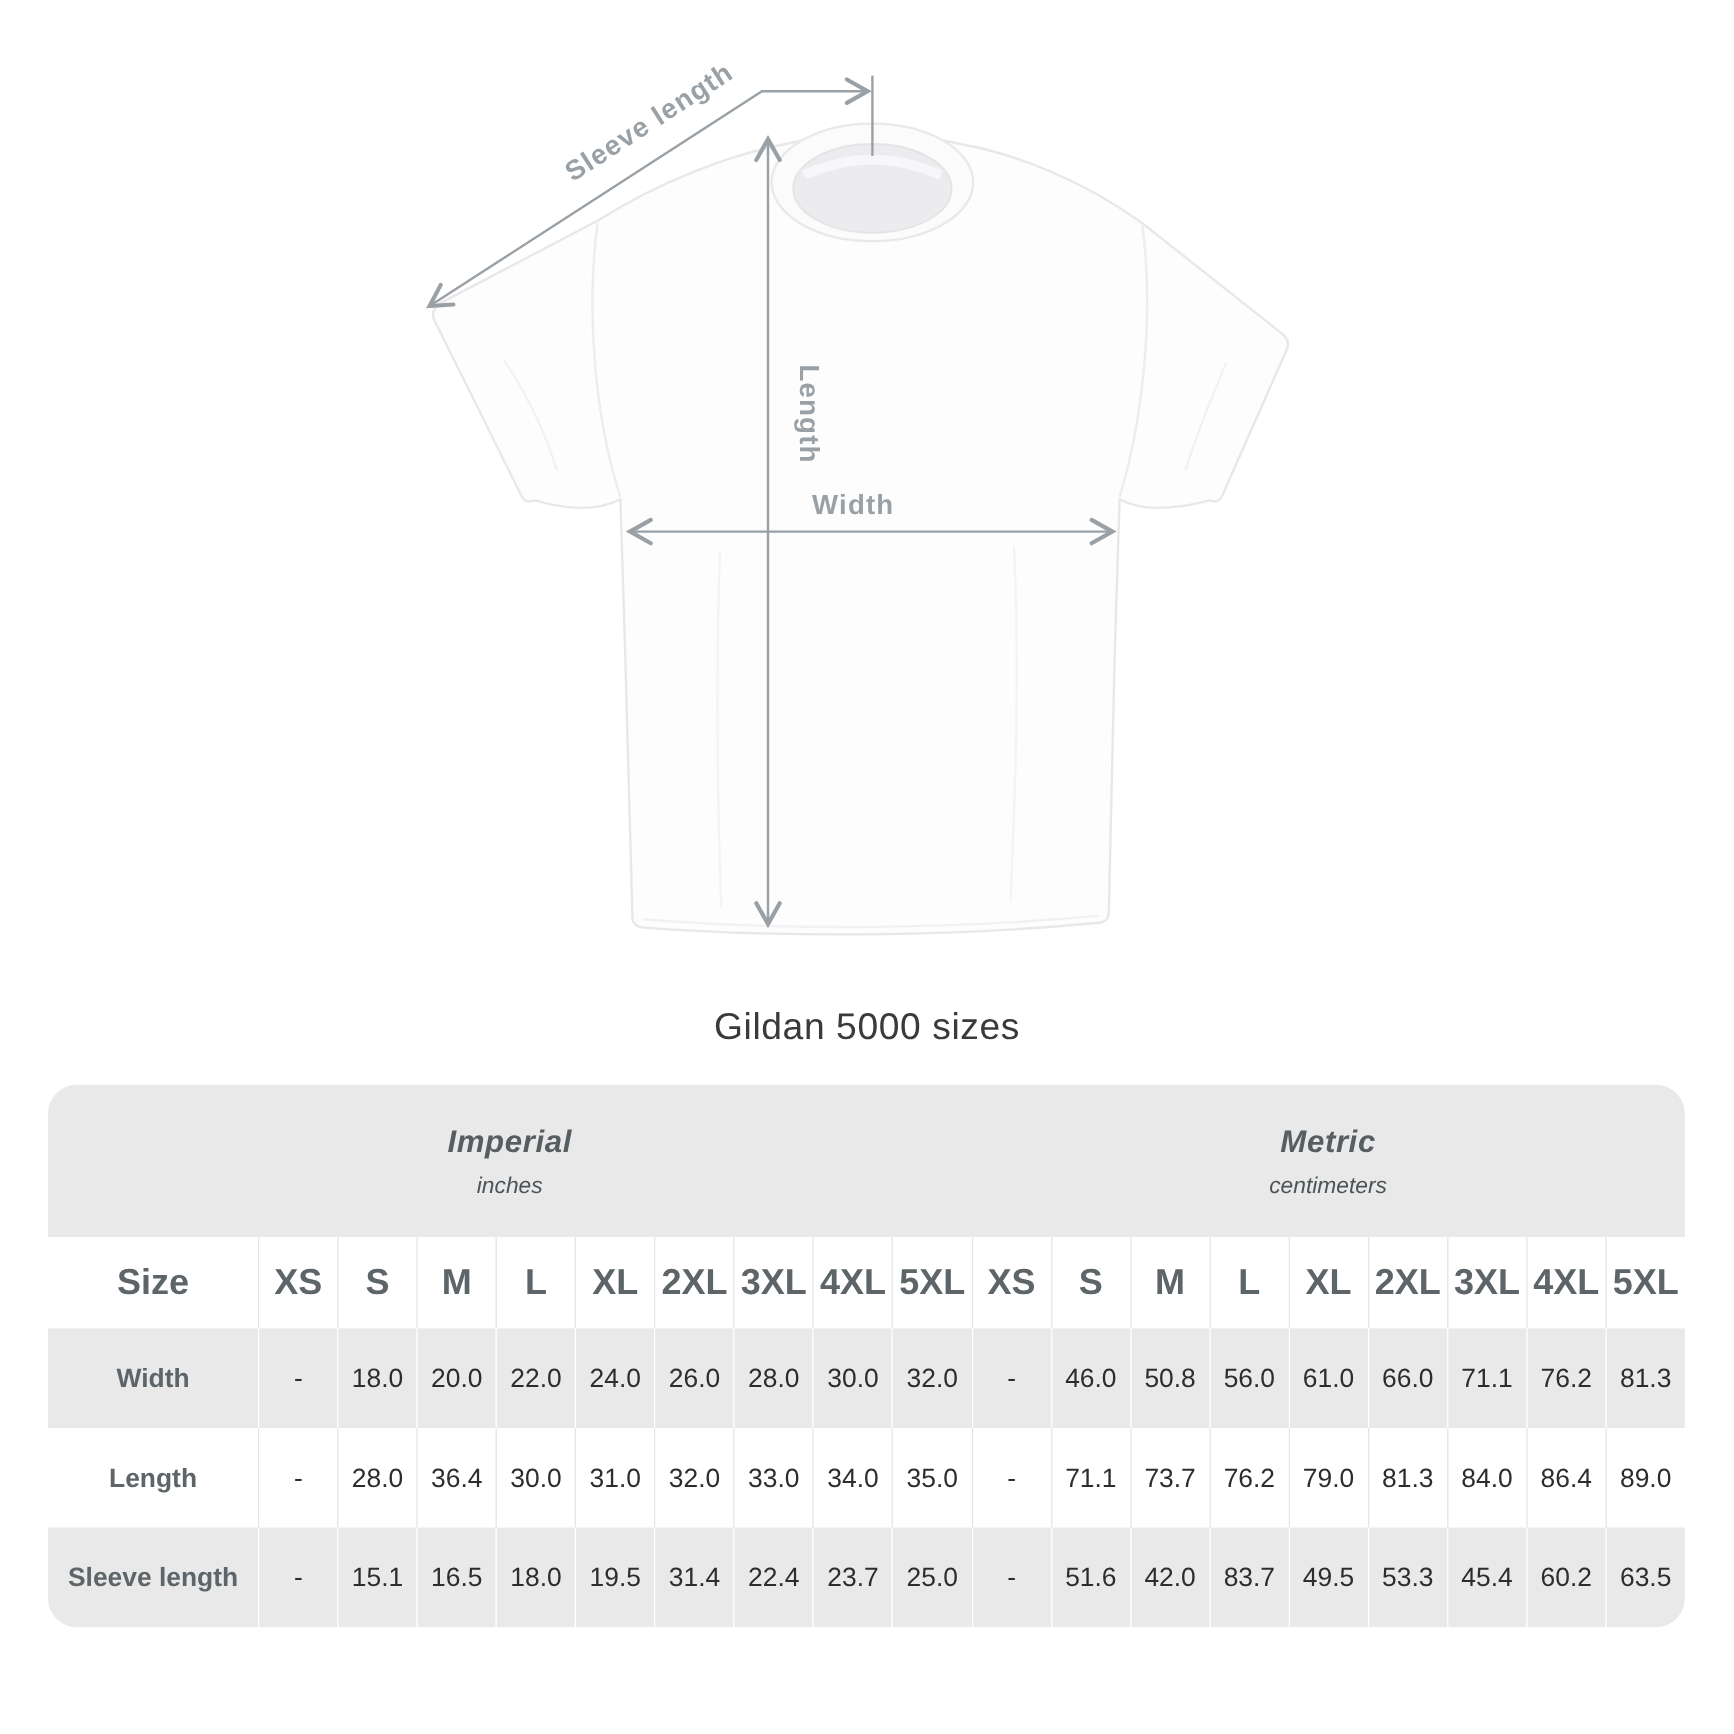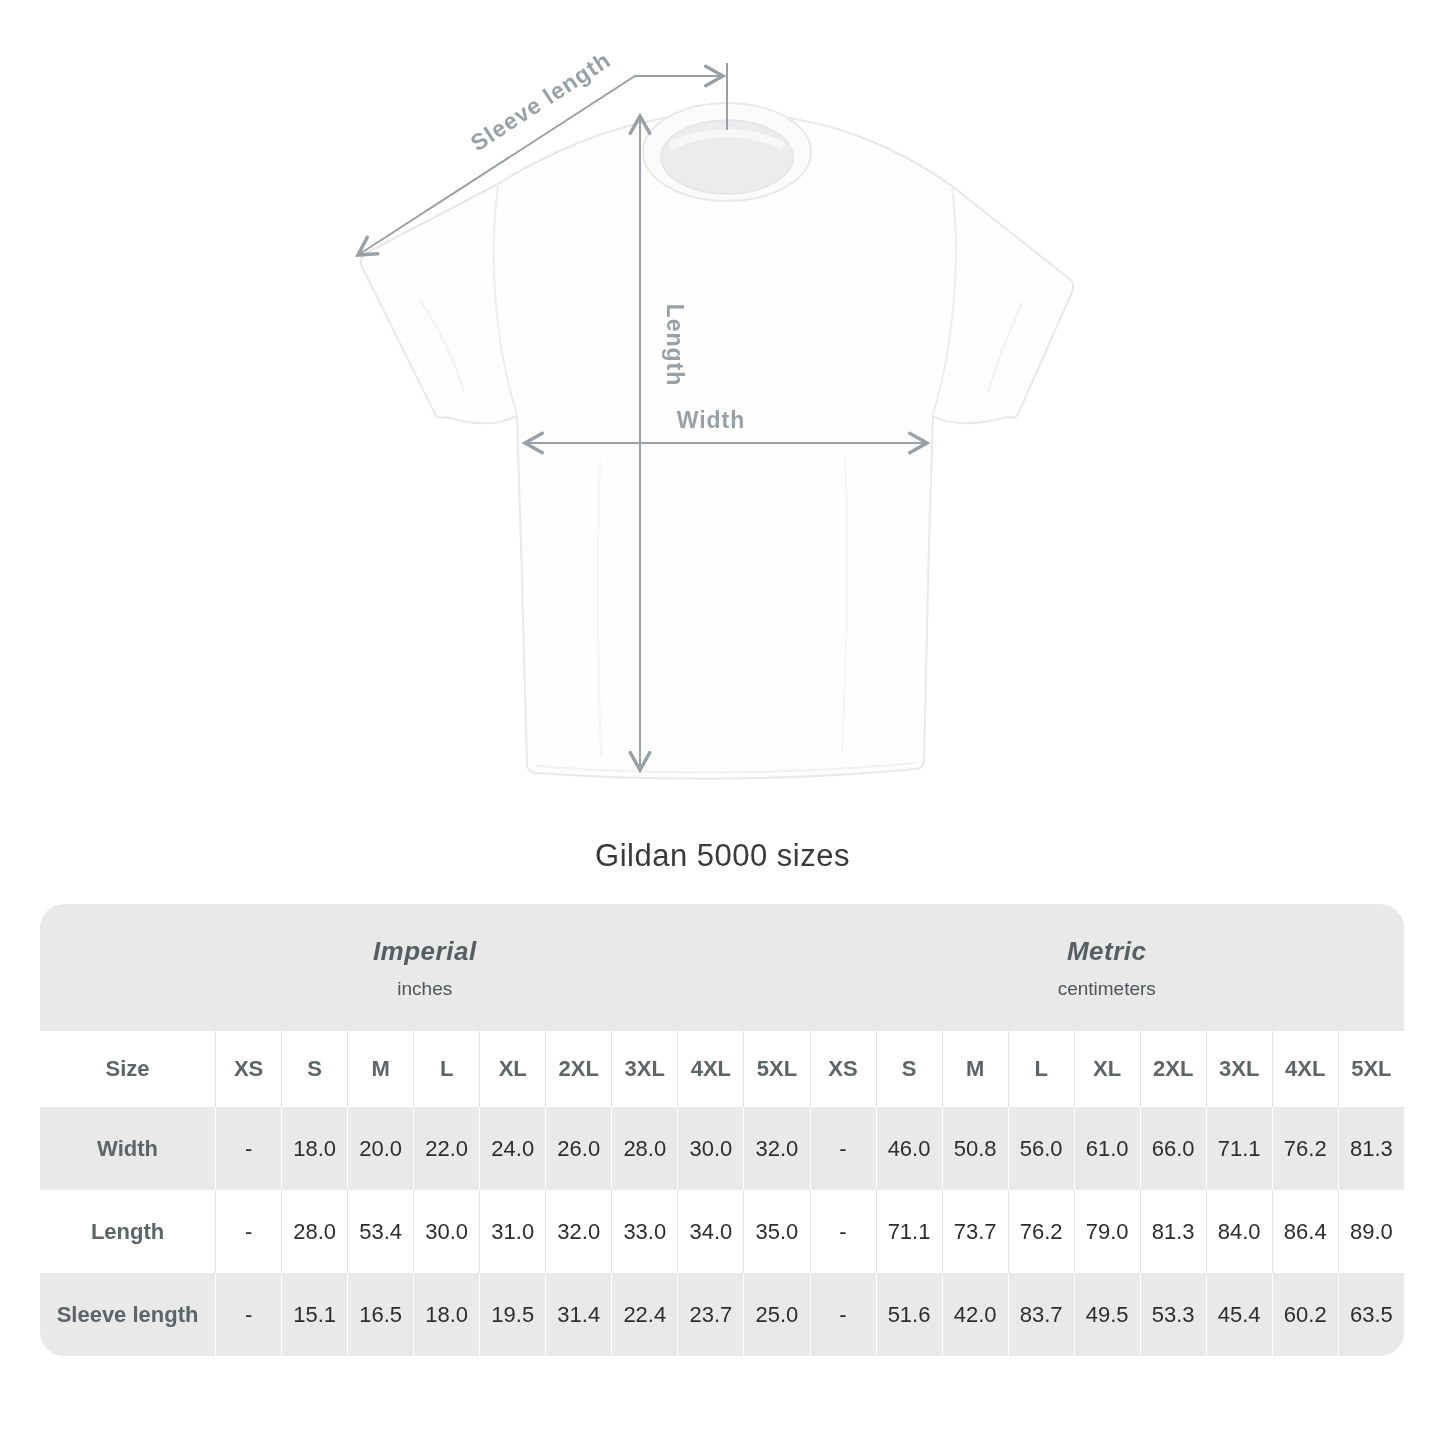--- a/index.html
+++ b/index.html
@@ -15,23 +15,23 @@
   table.size-chart{margin:30px 0 0 40px;width:1364px;border-collapse:separate;border-spacing:0;table-layout:fixed;}
   table.size-chart th, table.size-chart td{text-align:center;vertical-align:middle;padding:0;}
 
   col.c-label{width:175px;}
   col.c-size{width:66px;}
 
   .band-cell{height:127px;background:#e9e9e9;}
   .band-left{border-top-left-radius:24px;}
   .band-right{border-top-right-radius:24px;}
   .unit-title{font-size:26px;font-weight:bold;font-style:italic;color:#565e62;letter-spacing:0.5px;}
-  .unit-sub{margin-top:11px;font-size:19px;font-weight:normal;color:#4d5458;text-align:center;}
-
-  tr.header-row > th{height:76px;background:#ffffff;font-size:22px;font-weight:bold;color:#5d6569;}
+  .unit-sub{margin-top:11px;font-size:19px;font-style:italic;font-weight:normal;color:#4d5458;text-align:center;}
+
+  tr.header-row > th{height:76px;background:#ffffff;font-size:30px;font-weight:bold;color:#5d6569;}
   tr.data-row > th, tr.data-row > td{height:83px;}
   tr.data-row > th{font-size:22px;font-weight:bold;color:#5d6569;}
   tr.data-row > td{font-size:22px;color:#2d2d2e;}
 
   tr.row-gray > th, tr.row-gray > td{background:#e9e9e9;}
   tr.row-white > th, tr.row-white > td{background:#ffffff;}
 
   tr.header-row > *:not(:first-child){border-left:1px solid #e3e3e3;}
   tr.row-white.data-row > *:not(:first-child){border-left:1px solid #e3e3e3;}
   tr.row-gray.data-row > *:not(:first-child){border-left:1px solid #ffffff;}
@@ -181,21 +181,21 @@
     <td>66.0</td>
     <td>71.1</td>
     <td>76.2</td>
     <td>81.3</td>
   </tr>
 
   <tr class="data-row row-white">
     <th>Length</th>
     <td>-</td>
     <td>28.0</td>
-    <td>53.4</td>
+    <td>36.4</td>
     <td>30.0</td>
     <td>31.0</td>
     <td>32.0</td>
     <td>33.0</td>
     <td>34.0</td>
     <td>35.0</td>
     <td>-</td>
     <td>71.1</td>
     <td>73.7</td>
     <td>76.2</td>

